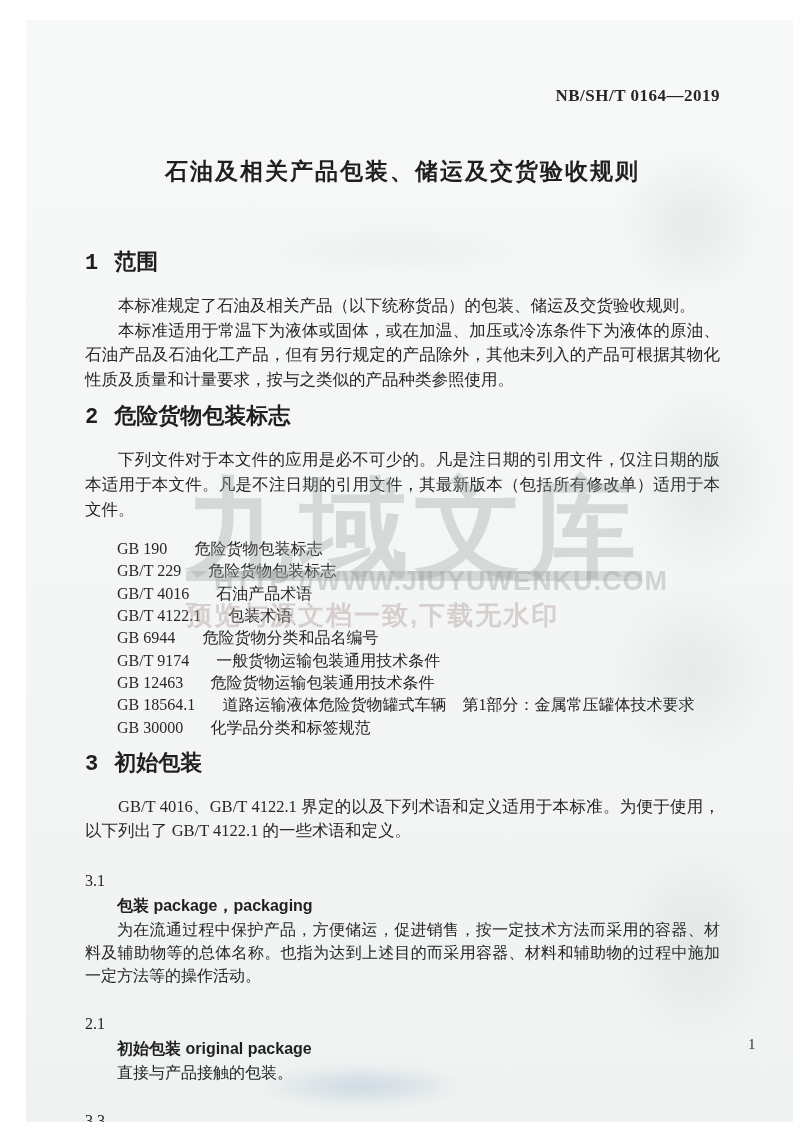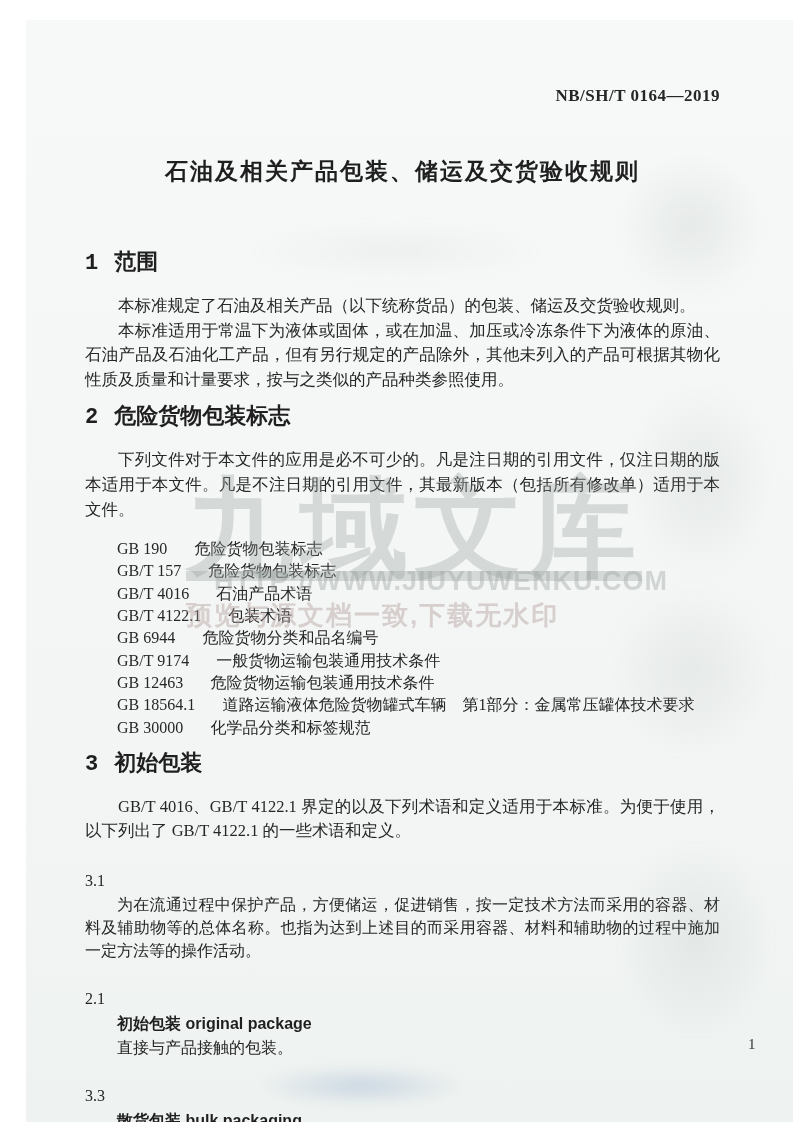--- a/index.html
+++ b/index.html
@@ -153,39 +153,40 @@
     <p class="body-p">本标准适用于常温下为液体或固体，或在加温、加压或冷冻条件下为液体的原油、石油产品及石油化工产品，但有另行规定的产品除外，其他未列入的产品可根据其物化性质及质量和计量要求，按与之类似的产品种类参照使用。</p>
   </section>
 
   <section class="sec sec-2">
     <h2 class="sec-heading">
       <span class="sec-num">2</span><span class="sec-name">危险货物包装标志</span>
     </h2>
     <p class="body-p">下列文件对于本文件的应用是必不可少的。凡是注日期的引用文件，仅注日期的版本适用于本文件。凡是不注日期的引用文件，其最新版本（包括所有修改单）适用于本文件。</p>
     <div class="ref-list">
       <div class="ref-row"><span class="ref-code">GB 190</span><span class="ref-title">危险货物包装标志</span></div>
-      <div class="ref-row"><span class="ref-code">GB/T 157</span><span class="ref-title">危险货物包装标志</span></div>
+      <div class="ref-row"><span class="ref-code">GB/T 229</span><span class="ref-title">危险货物包装标志</span></div>
       <div class="ref-row"><span class="ref-code">GB/T 4016</span><span class="ref-title">石油产品术语</span></div>
       <div class="ref-row"><span class="ref-code">GB/T 4122.1</span><span class="ref-title">包装术语</span></div>
       <div class="ref-row"><span class="ref-code">GB 6944</span><span class="ref-title">危险货物分类和品名编号</span></div>
       <div class="ref-row"><span class="ref-code">GB/T 9174</span><span class="ref-title">一般货物运输包装通用技术条件</span></div>
       <div class="ref-row"><span class="ref-code">GB 12463</span><span class="ref-title">危险货物运输包装通用技术条件</span></div>
       <div class="ref-row"><span class="ref-code">GB 18564.1</span><span class="ref-title">道路运输液体危险货物罐式车辆　第1部分：金属常压罐体技术要求</span></div>
       <div class="ref-row"><span class="ref-code">GB 30000</span><span class="ref-title">化学品分类和标签规范</span></div>
     </div>
   </section>
 
   <section class="sec sec-3">
     <h2 class="sec-heading">
       <span class="sec-num">3</span><span class="sec-name">初始包装</span>
     </h2>
     <p class="body-p">GB/T 4016、GB/T 4122.1 界定的以及下列术语和定义适用于本标准。为便于使用，以下列出了 GB/T 4122.1 的一些术语和定义。</p>
 
     <div class="term">
       <div class="term-num">3.1</div>
+      <div class="term-name">包装 package，packaging</div>
       <p class="term-def">为在流通过程中保护产品，方便储运，促进销售，按一定技术方法而采用的容器、材料及辅助物等的总体名称。也指为达到上述目的而采用容器、材料和辅助物的过程中施加一定方法等的操作活动。</p>
     </div>
 
     <div class="term">
       <div class="term-num">2.1</div>
       <div class="term-name">初始包装 original package</div>
       <p class="term-def">直接与产品接触的包装。</p>
     </div>
 
     <div class="term">

